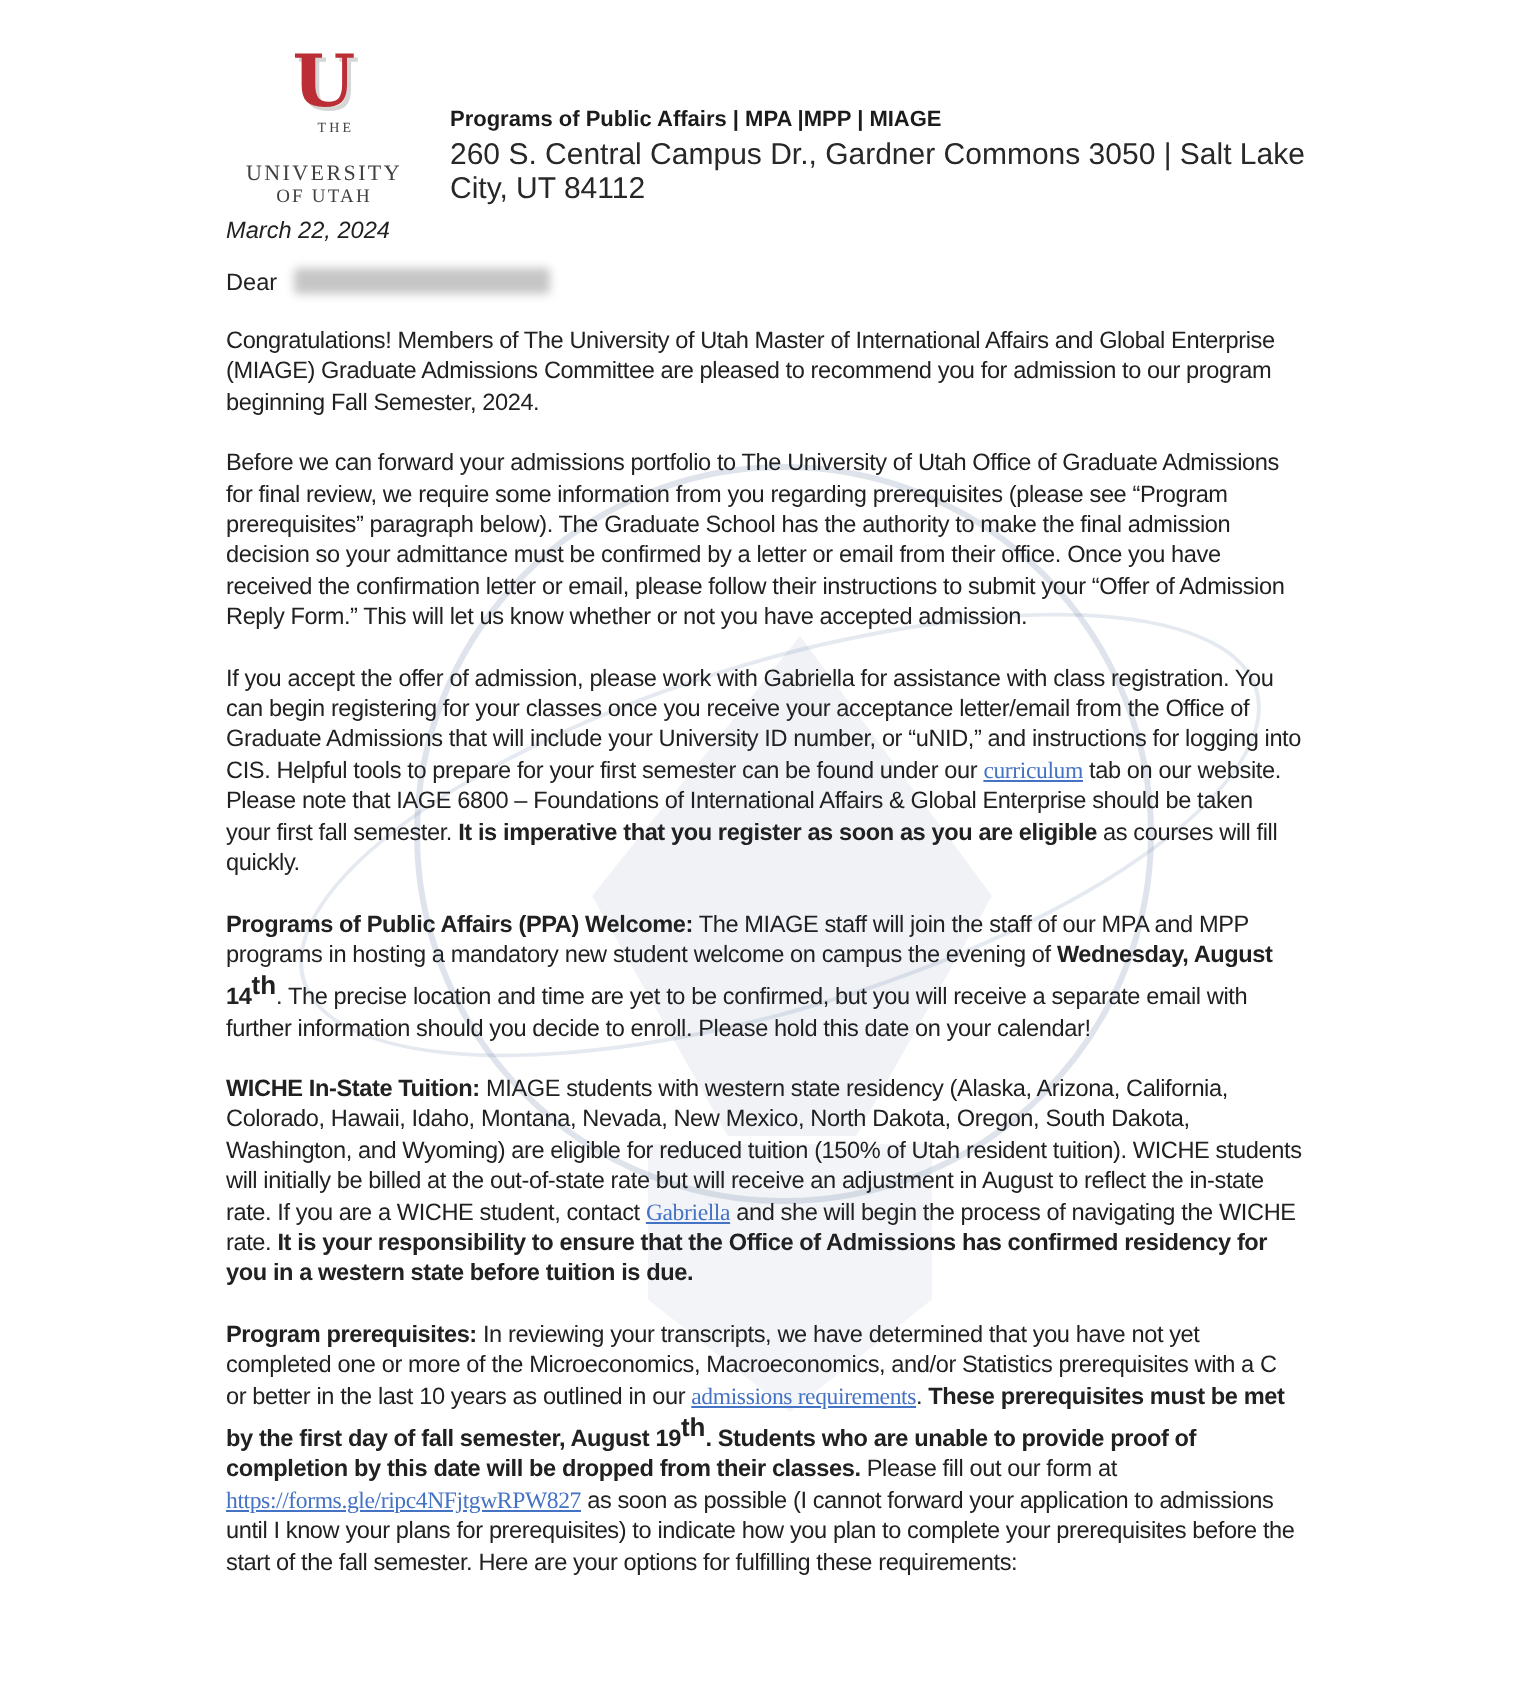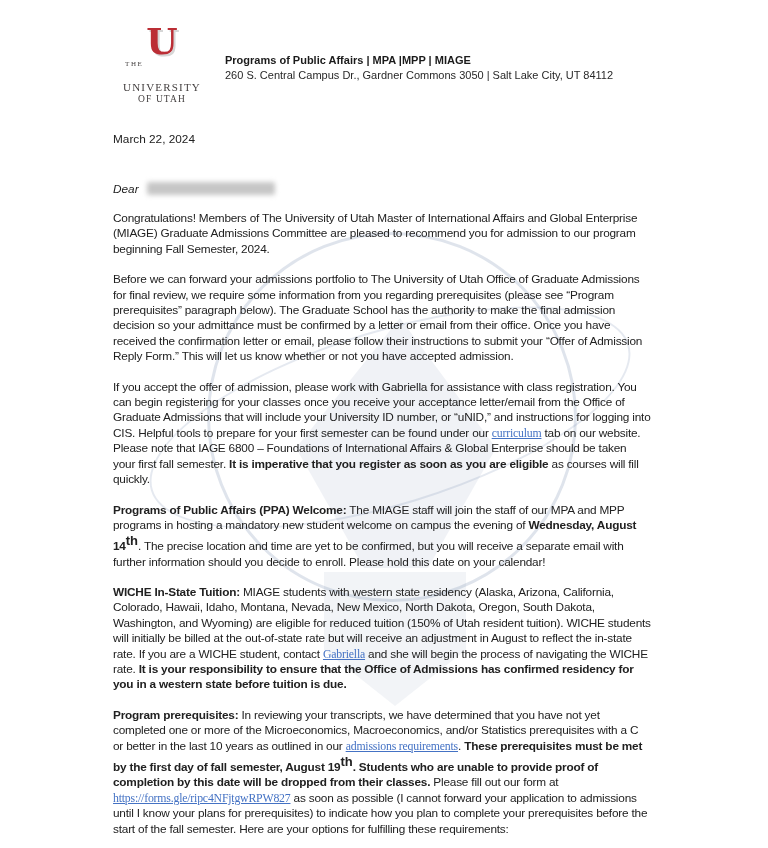--- a/index.html
+++ b/index.html
@@ -48,31 +48,31 @@
   .logo { width: 98px; text-align: center; flex: none; }
   .logo-u {
     font-family: "DejaVu Serif", serif;
     font-weight: 700;
     font-size: 36px;
     line-height: 34px;
     color: var(--brand_red, #BB2E35);
     text-shadow: 2px 2px 0 #d6d6d6;
   }
   .lw { color: #433f3f; font-family: "Liberation Serif", serif; }
-  .lw.the  { font-size: 7px;  letter-spacing: 1.6px; text-align: left; padding-left: 12px; margin-top: 2px; }
+  .lw.the  { font-size: 7px;  letter-spacing: 1.6px; text-align: center; padding-left: 12px; margin-top: 2px; }
   .lw.univ { font-size: 11px; letter-spacing: 1.2px; margin-top: 13px; }
   .lw.utah { font-size: 9.5px; letter-spacing: 1.1px; margin-top: 1px; }
 
   .dept { padding-top: 30px; }
   .dept-title { font-weight: 700; font-size: 11px; color: #1b1b1b; }
-  .dept-addr  { font-size: 11px; margin-top: 3px; color: #282828; }
+  .dept-addr  { font-size: 15px; margin-top: 3px; color: #282828; }
 
   
-  .date { margin-top: 28px; font-size: 11.8px; }
-  .salutation { margin-top: 36px; font-size: 11.8px; font-style: italic; }
+  .date { margin-top: 4px; font-size: 11.8px; font-style: italic; }
+  .salutation { margin-top: 12px; font-size: 11.8px; }
   .redacted {
     display: inline-block;
     width: 128px; height: 13px;
     background: #c6c6c6;
     border-radius: 2px;
     filter: blur(2.5px);
     vertical-align: -2px;
     margin-left: 5px;
   }
 

